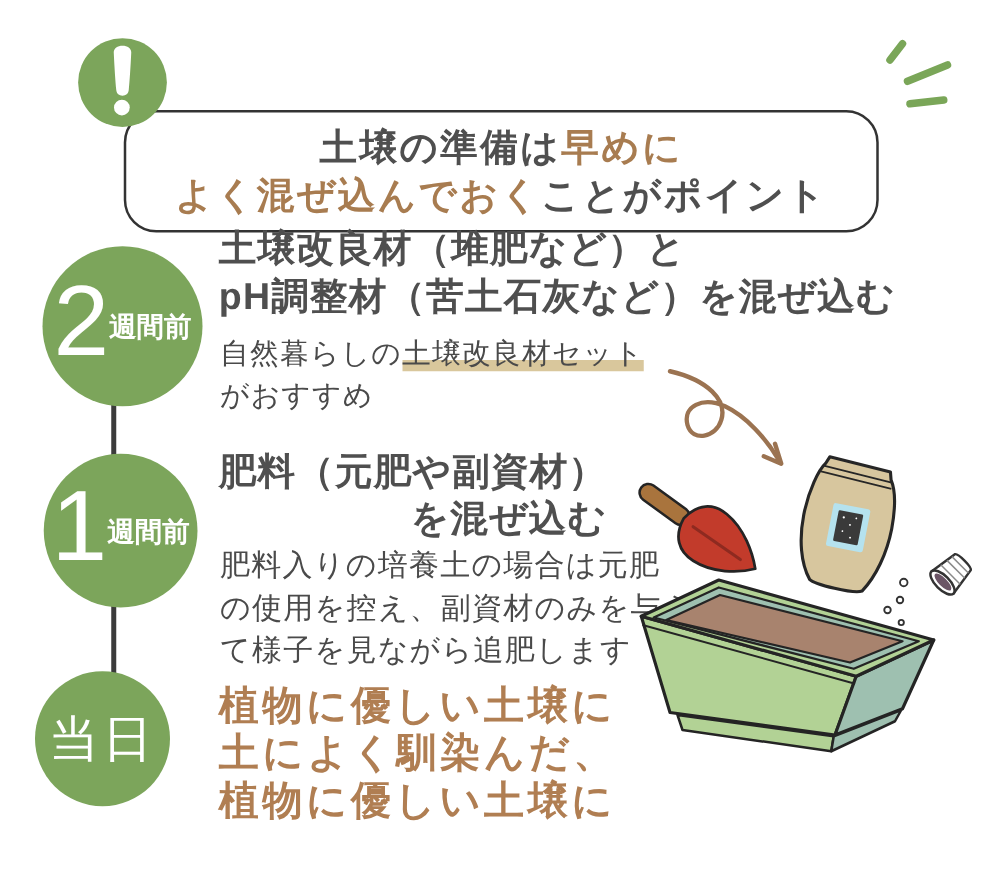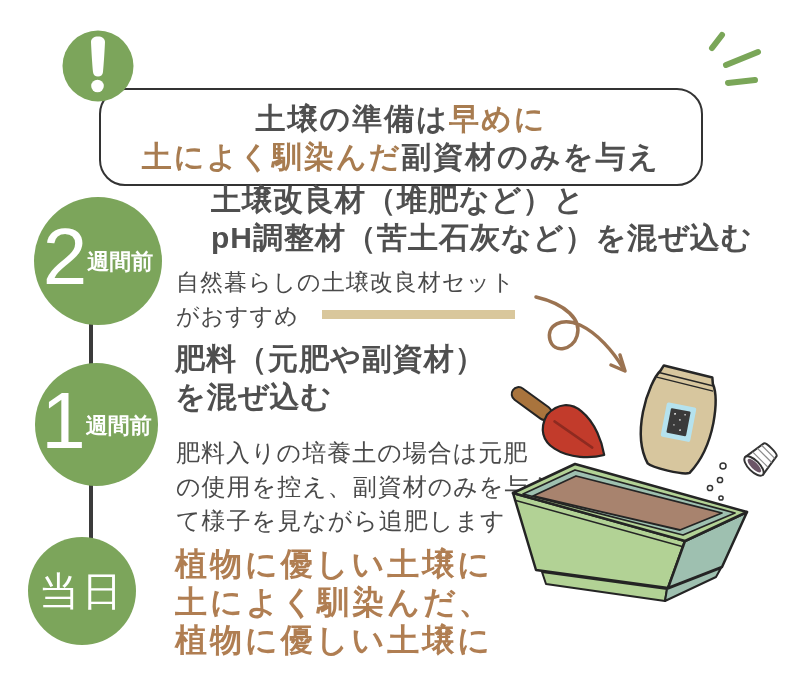--- a/index.html
+++ b/index.html
@@ -26,44 +26,44 @@
   }
   #badge-2weeks{left:34px;top:197px;width:128px;height:128px;}
   #badge-1week{left:35px;top:363px;width:123px;height:123px;}
   #badge-today{left:28px;top:537px;width:108px;height:108px;}
   .badge .num{font-size:80px;font-weight:400;line-height:1;margin-top:-8px;}
   .badge .unit{font-size:22px;line-height:1;margin-top:2px;font-weight:bold;}
   .badge .today-label{font-size:40px;letter-spacing:3px;font-weight:400;}
   
   .heading{position:absolute;left:175px;color:#4f4f4f;font-size:30px;font-weight:700;
            line-height:38px;letter-spacing:1px;white-space:nowrap;}
-  #heading-2weeks{top:181px;margin-left:36px;}
-  #heading-1week{top:340px;}
+  #heading-2weeks{top:181px;}
+  #heading-1week{top:359px;text-align:right;}
   .note{position:absolute;left:176px;color:#4a4a4a;font-size:23px;line-height:34px;
         letter-spacing:1px;white-space:nowrap;}
   #note-2weeks{top:265px;}
   #note-1week{top:436px;font-size:24px;font-family:Liberation Serif, serif;}
   .hl{
     background-image:linear-gradient(#d9c79c,#d9c79c);
     background-repeat:no-repeat;background-size:100% 9px;background-position:left 100%;
-    padding-bottom:24px;
+    padding-bottom:2px;
   }
   #today-text{position:absolute;left:175px;top:545px;color:#b07e52;font-size:32px;
               font-weight:700;line-height:38px;letter-spacing:3px;white-space:nowrap;}
   
   .illustration{position:absolute;left:470px;top:270px;width:330px;height:410px;}
 </style>
 </head>
 <body>
 
 <div class="canvas">
 
   <div class="title-box">
     <div class="title-line"><span class="t-dark">土壌の準備は</span><span class="t-brown">早めに</span></div>
-    <div class="title-line"><span class="t-brown">土によく馴染んだ</span><span class="t-dark">副資材のみを与え</span></div>
+    <div class="title-line"><span class="t-brown">よく混ぜ込んでおく</span><span class="t-dark">ことがポイント</span></div>
   </div>
 
   <svg class="excl-icon" viewBox="0 0 74 74">
     <circle cx="37" cy="37" r="35.5" fill="#7ca55b"></circle>
     <path d="M 30 13 C 30 9.5 33 7.5 37 7.5 C 41 7.5 44 9.5 44 13 C 43.5 24 42.7 36 42 43 C 41.7 46 39.7 47.5 37 47.5 C 34.3 47.5 32.3 46 32 43 C 31.3 36 30.5 24 30 13 Z" fill="#ffffff"></path>
     <circle cx="36.5" cy="57" r="6.3" fill="#ffffff"></circle>
   </svg>
 
   <svg class="emph-icon" viewBox="0 0 72 60">
     <g stroke="#7aa658" stroke-width="6" stroke-linecap="round">

